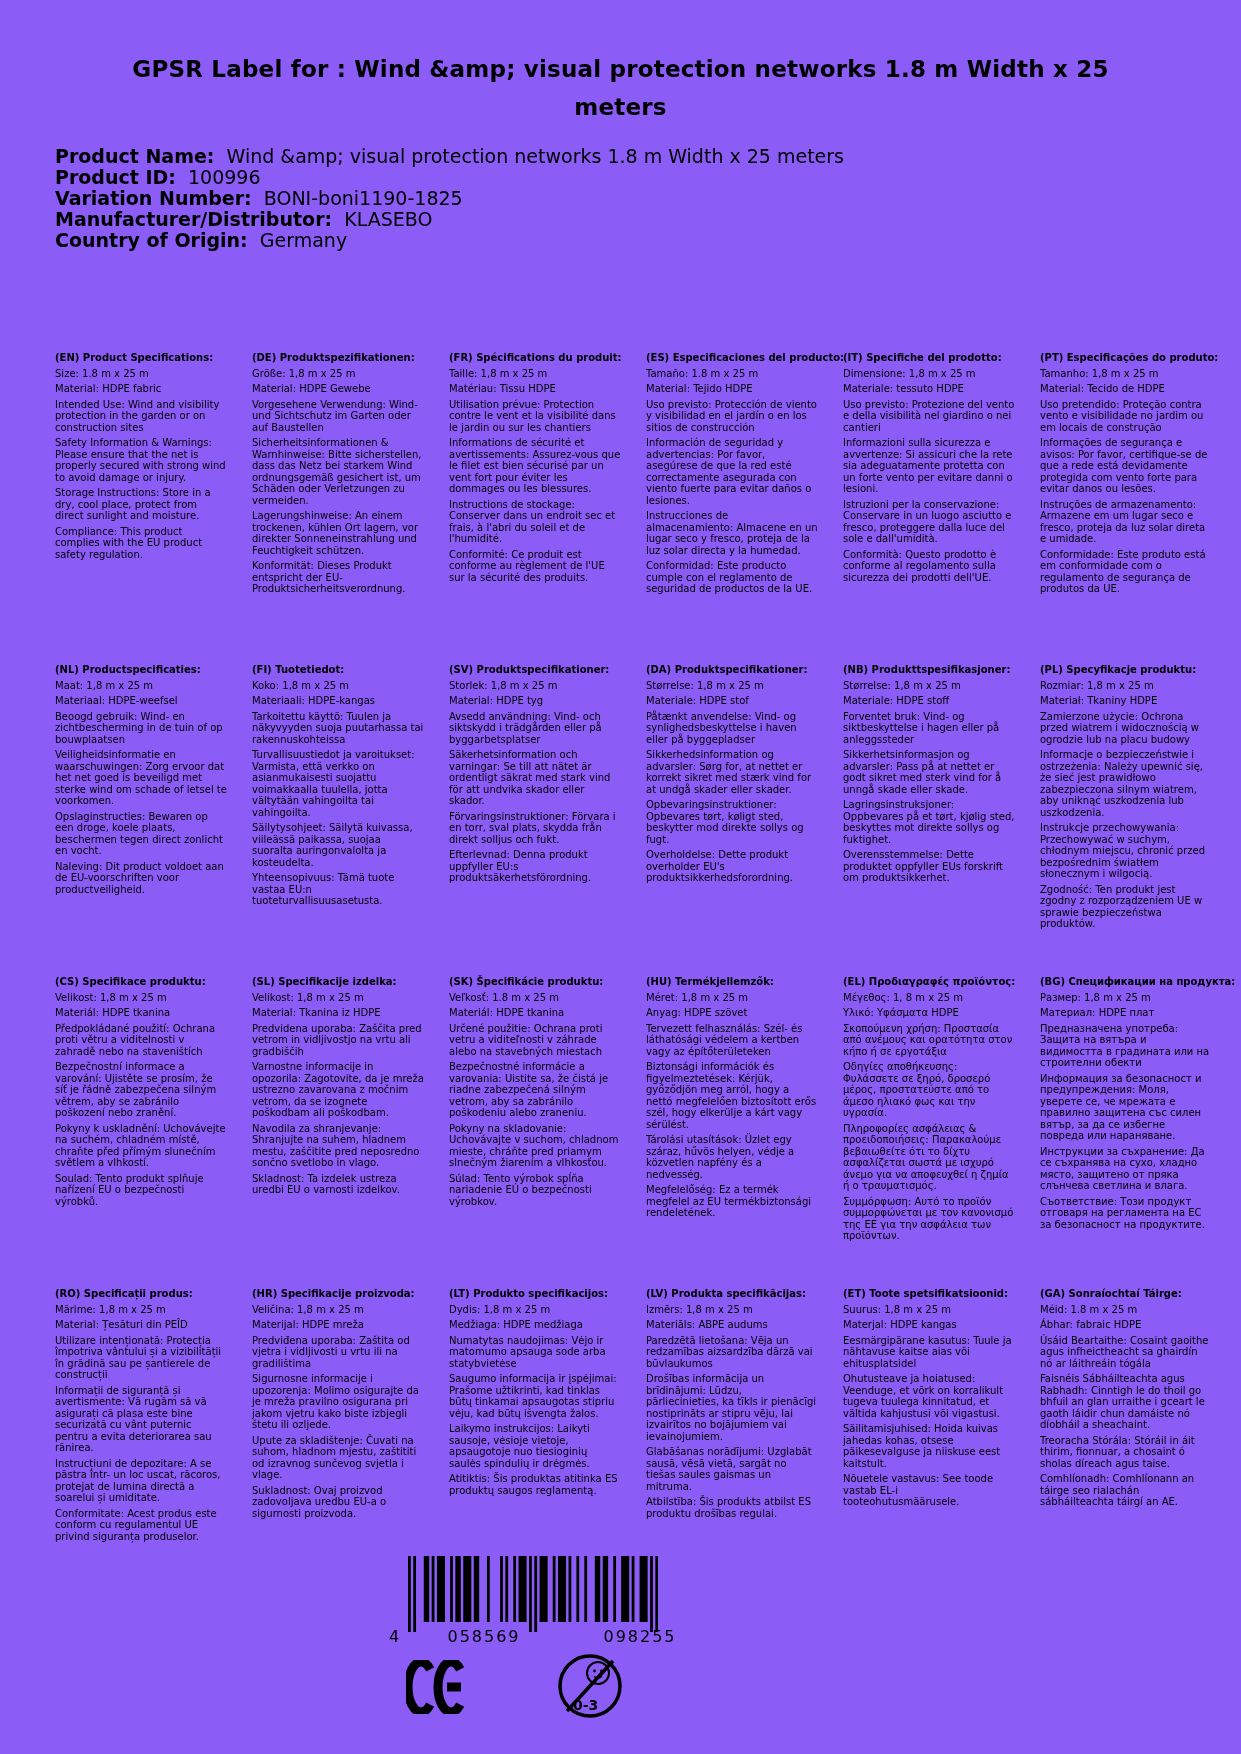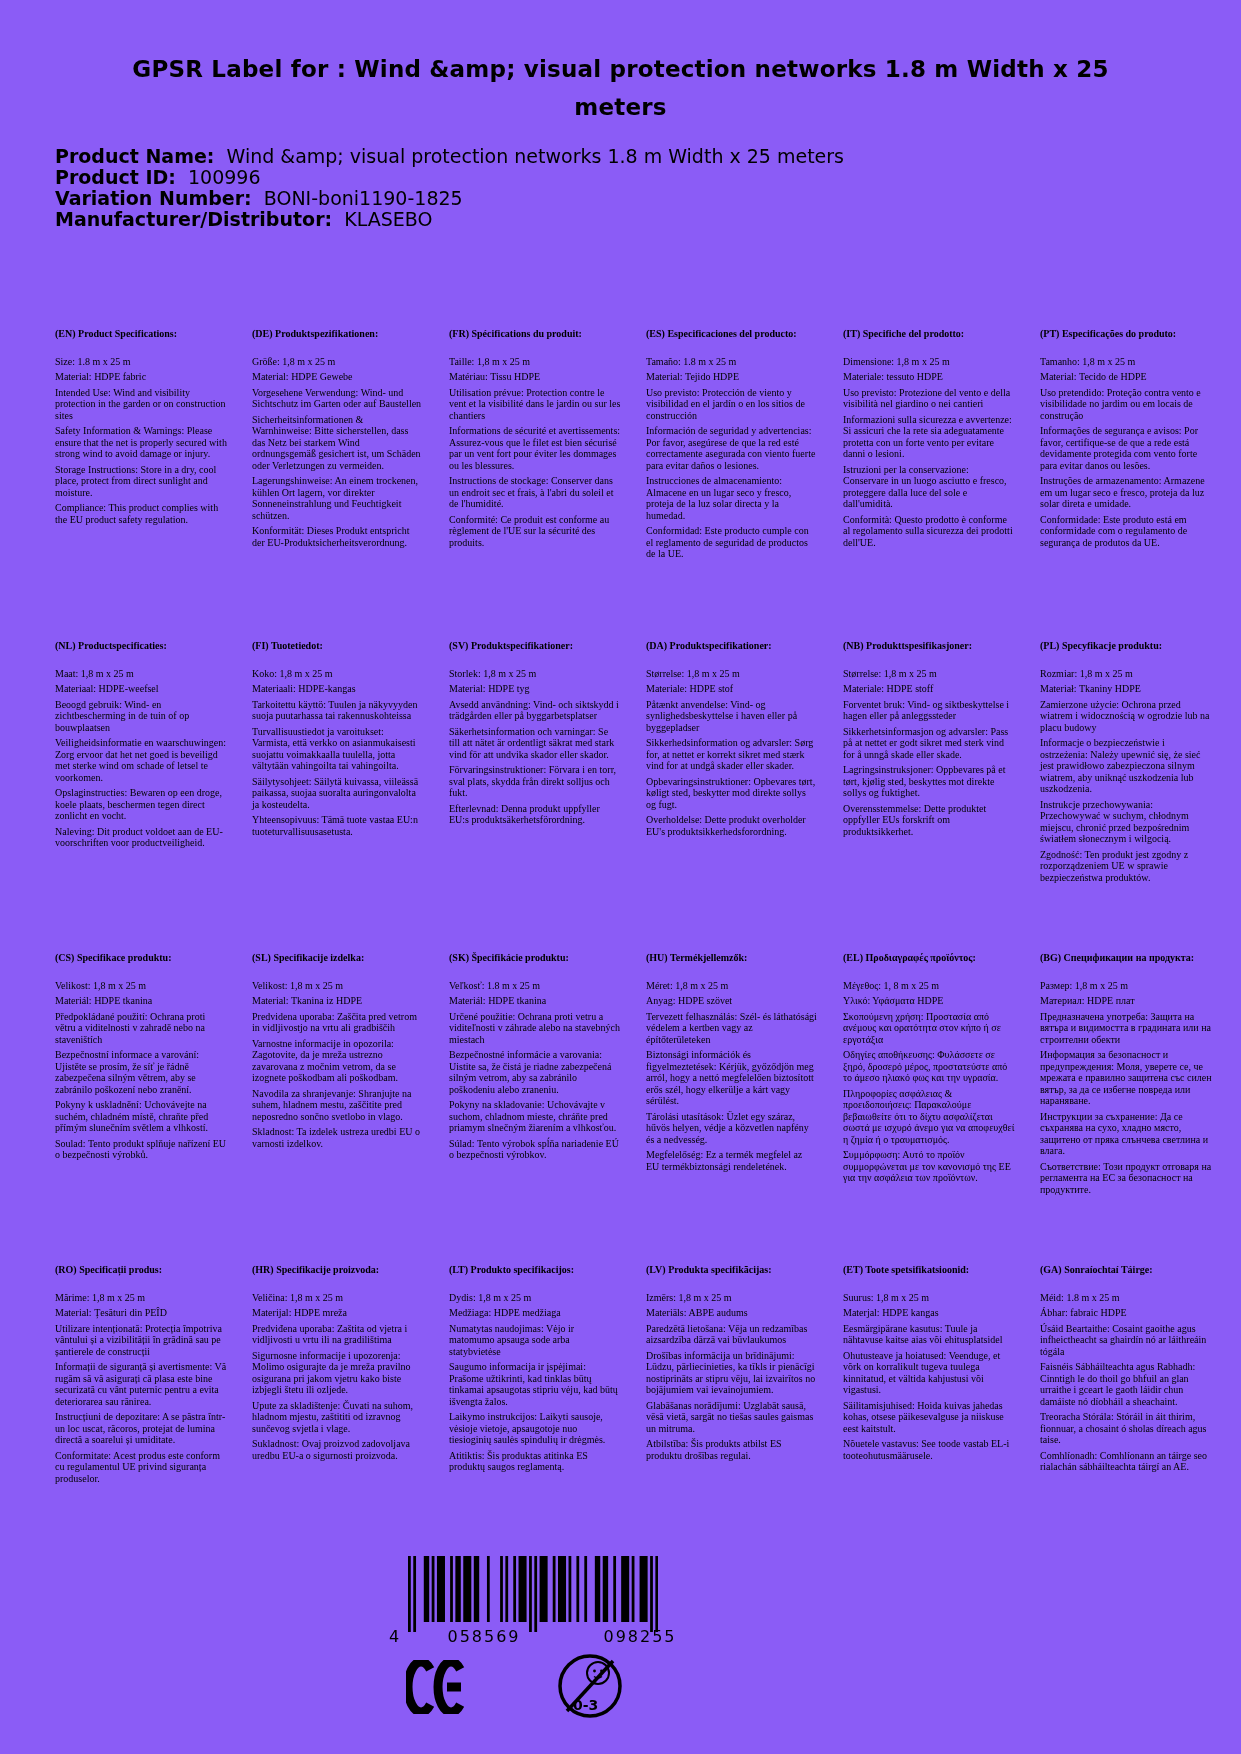--- a/index.html
+++ b/index.html
@@ -10,27 +10,27 @@
   }
   .page { position:absolute; inset:0; background:#8b5cf6; }
   .title {
     position:absolute; top:50px; left:120px; width:1001px;
     text-align:center; font-size:23px; font-weight:bold; line-height:38px;
     letter-spacing:0.2px;
   }
   .info { position:absolute; top:146px; left:55px; width:1100px; font-size:19px; line-height:21px; }
   .info-label { font-weight:bold; }
   .grid {
-    position:absolute; top:328px; left:55px; width:1184px;
-    display:grid; grid-template-columns:repeat(6,197px); grid-auto-rows:312px;font-family:Liberation Serif, serif;
+    position:absolute; top:352px; left:55px; width:1184px;
+    display:grid; grid-template-columns:repeat(6,197px); grid-auto-rows:312px;
   }
   .block { width:172px; font-size:10px; line-height:11.5px; overflow-wrap:break-word; }
   .block-heading { font-weight:bold; font-size:10px; white-space:nowrap; }
   .block p { margin-top:4px; }
-  .block p.first { margin-top:16px; }
+  .block p.first { margin-top:4px; }
   .barcode-area { position:absolute; left:0; top:0; width:1241px; height:1754px; pointer-events:none; }
   .barcode-bars { position:absolute; left:408px; top:1556px; }
   .bc-digit { position:absolute; font-size:16px; letter-spacing:2px; top:1627px; color:#000; }
   .bc-lead { left:389px; }
   .bc-g1 { left:432px; width:104px; text-align:center; }
   .bc-g2 { left:588px; width:104px; text-align:center; }
   .ce { position:absolute; left:406px; top:1660px; }
   .age { position:absolute; left:556px; top:1650px; }
 </style>
 </head>
@@ -38,20 +38,21 @@
 
 <div class="page">
 
   <h1 class="title">GPSR Label for : Wind &amp;amp; visual protection networks 1.8 m Width x 25 meters</h1>
 
   <div class="info">
       <div><span class="info-label">Product Name:</span><span>&nbsp; Wind &amp;amp; visual protection networks 1.8 m Width x 25 meters</span></div>
       <div><span class="info-label">Product ID:</span><span>&nbsp; 100996</span></div>
       <div><span class="info-label">Variation Number:</span><span>&nbsp; BONI-boni1190-1825</span></div>
       <div><span class="info-label">Manufacturer/Distributor:</span><span>&nbsp; KLASEBO</span></div>
+      <div><span class="info-label">Country of Origin:</span><span>&nbsp; Germany</span></div>
     </div>
 
   <div class="grid">
       <div class="block">
         <div class="block-heading">(EN) Product Specifications:</div>
         <p class="first">Size: 1.8 m x 25 m</p>
         <p>Material: HDPE fabric</p>
         <p>Intended Use: Wind and visibility protection in the garden or on construction sites</p>
         <p>Safety Information &amp; Warnings: Please ensure that the net is properly secured with strong wind to avoid damage or injury.</p>
         <p>Storage Instructions: Store in a dry, cool place, protect from direct sunlight and moisture.</p>

